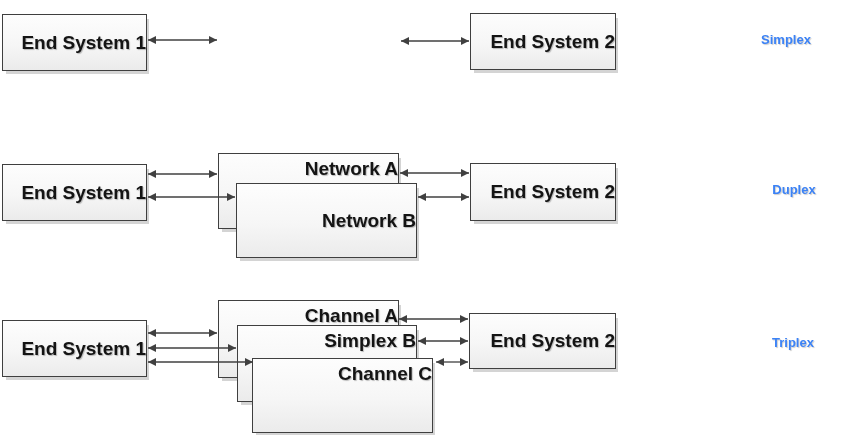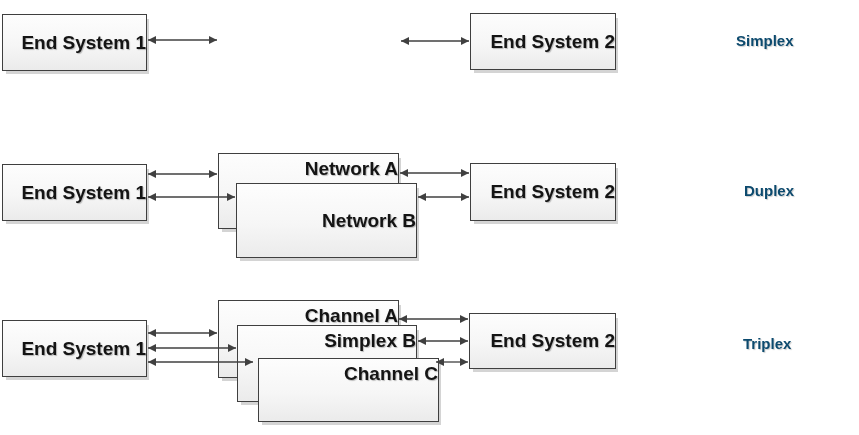--- a/index.html
+++ b/index.html
@@ -25,23 +25,24 @@
     text-shadow:1px 1px 1px rgba(0,0,0,0.25);
     z-index:1;
   }
   .box.align-top{
     align-items:flex-start;
     padding-top:4px;
   }
   .mode-label{
     position:absolute;
     width:100px;
+    text-align:center;
     font-weight:bold;
-    font-size:15px;
-    color:#0c4a6e;
+    font-size:13px;
+    color:#3b82f6;
     text-shadow:1px 1px 1px rgba(0,0,0,0.2);
     z-index:1;
   }
   svg.arrows{
     position:absolute;
     left:0;top:0;
     width:859px;height:435px;
     z-index:5;
     pointer-events:none;
   }
@@ -79,21 +80,21 @@
 
   <div class="box" style="left:2px;top:320px;width:145px;height:57px">
     <span>End System 1</span>
   </div>
   <div class="box align-top" style="left:218px;top:300px;width:181px;height:78px">
     <span>Channel A</span>
   </div>
   <div class="box align-top" style="left:237px;top:325px;width:180px;height:77px">
     <span>Simplex B</span>
   </div>
-  <div class="box align-top" style="left:258px;top:358px;width:181px;height:64px">
+  <div class="box align-top" style="left:252px;top:358px;width:181px;height:75px">
     <span>Channel C</span>
   </div>
   <div class="box" style="left:469px;top:313px;width:147px;height:56px">
     <span>End System 2</span>
   </div>
   <div class="mode-label" style="left:743px;top:335px">Triplex</div>
 
   <svg class="arrows" viewBox="0 0 859 435" xmlns="http://www.w3.org/2000/svg">
     <defs>
       <marker id="ah-r" markerUnits="userSpaceOnUse" markerWidth="9" markerHeight="8" viewBox="0 0 10 10" refX="10" refY="5" orient="0">

